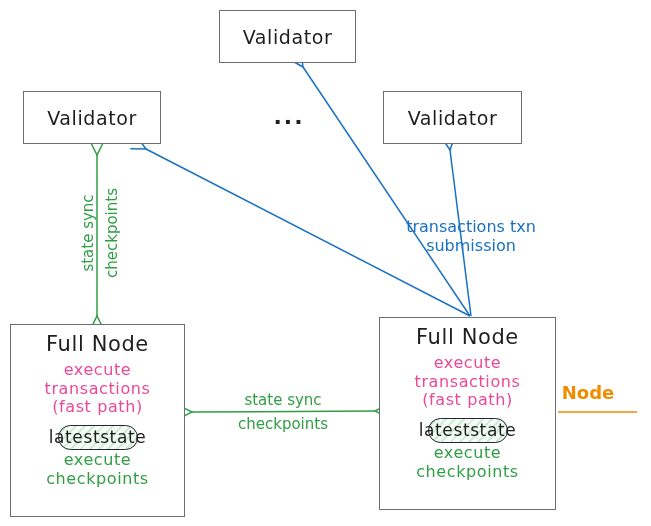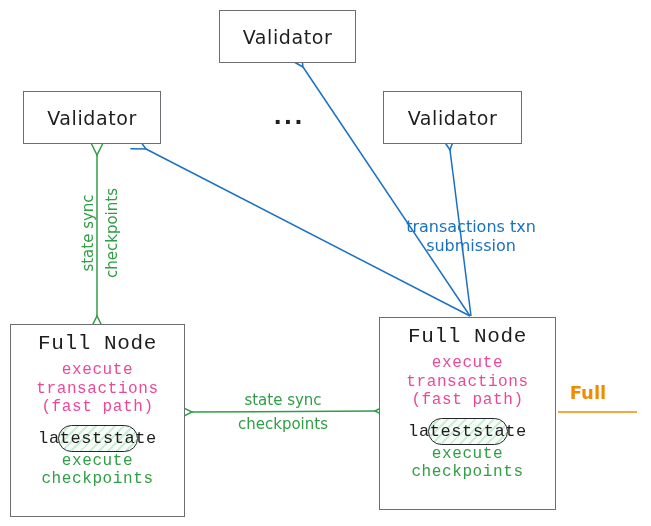--- a/index.html
+++ b/index.html
@@ -23,21 +23,20 @@
     z-index: 2;
     letter-spacing: 0.6px;
   }
   .validator-box {
     display: flex; align-items: center; justify-content: center;
     font-size: 19px;
   }
   .fullnode-box {
     display: flex; flex-direction: column; align-items: center;
     text-align: center;
-    font-family: Liberation Mono, monospace;
   }
   .fn-title { font-size: 21px; margin-top: 7px; color: #1e1e1e; line-height: 1.15; }
   .fn-exec  { font-size: 16px; color: #ec4899; line-height: 1.15; margin-top: 5px; white-space: pre-line; }
   .state-box {
     width: 80px; height: 60px;
     margin-top: 9px;
     border: 1.6px solid #23262b;
     border-radius: 16px;
     box-sizing: border-box;
     display: flex; flex-direction: row; align-items: center; justify-content: center;
@@ -119,15 +118,15 @@
   </div>
 
   <div class="lbl lbl-green v-rot" style="left:23px; top:224px;">state sync</div>
   <div class="lbl lbl-green v-rot" style="left:47px; top:224px;">checkpoints</div>
 
   <div class="lbl lbl-green" style="left:223px; top:391px; width:120px;">state sync</div>
   <div class="lbl lbl-green" style="left:223px; top:415px; width:120px;">checkpoints</div>
 
   <div class="lbl lbl-blue" style="left:361px; top:217px; width:220px;">transactions txn submission</div>
 
-  <div class="lbl lbl-orange" style="left:558px; top:382px; width:60px;">Full</div>
+  <div class="lbl lbl-orange" style="left:558px; top:382px; width:60px;">Node</div>
 
 </div>
 
 </body></html>

